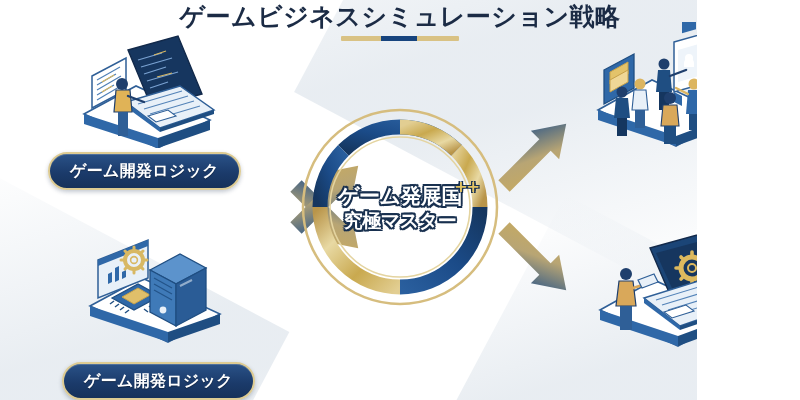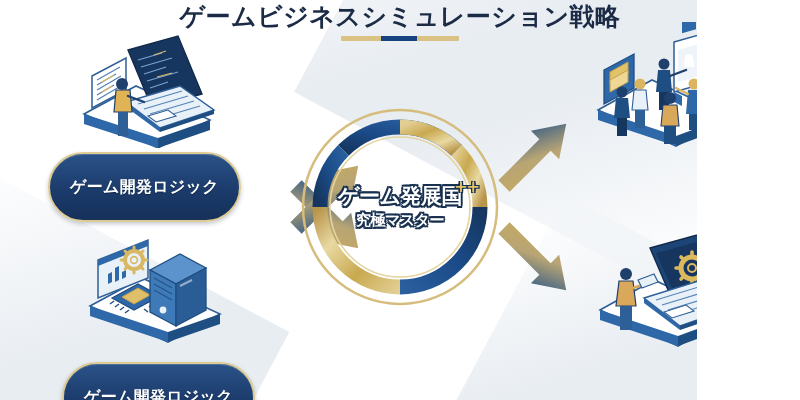--- a/index.html
+++ b/index.html
@@ -109,21 +109,21 @@
     font-size: 16px;
     font-weight: 700;
     color: #e3c463;
     letter-spacing: -1px;
     text-shadow:
       -1.4px -1.4px 0 #18304f, 1.4px -1.4px 0 #18304f,
       -1.4px  1.4px 0 #18304f, 1.4px  1.4px 0 #18304f;
   }
   .ring-line2 {
     margin-top: 1px;
-    font-size: 15px;
+    font-size: 19px;
     font-weight: 700;
     color: #ffffff;
     letter-spacing: -0.5px;
     line-height: 22px;
     text-shadow:
       -1.6px -1.6px 0 #18304f, 1.6px -1.6px 0 #18304f,
       -1.6px  1.6px 0 #18304f, 1.6px  1.6px 0 #18304f,
        0px   -1.8px 0 #18304f, 0px    1.8px 0 #18304f,
       -1.8px  0px   0 #18304f, 1.8px   0px  0 #18304f;
     white-space: nowrap;
@@ -139,21 +139,21 @@
   }
 
   
   .pill {
     position: absolute;
     z-index: 25;
     display: flex;
     align-items: center;
     justify-content: center;
     border-radius: 999px;
-    padding: 16px 20px;
+    padding: 0 20px;
     height: 34px;
     color: #ffffff;
     font-size: 16px;
     font-weight: 700;
     letter-spacing: 0.3px;
     white-space: nowrap;
     border: 2px solid #ddcb93;
     box-shadow: 0 2px 4px rgba(20,40,70,0.25), inset 0 1px 0 rgba(255,255,255,0.18);
     text-shadow: 0 1px 1px rgba(0,0,0,0.35);
   }

